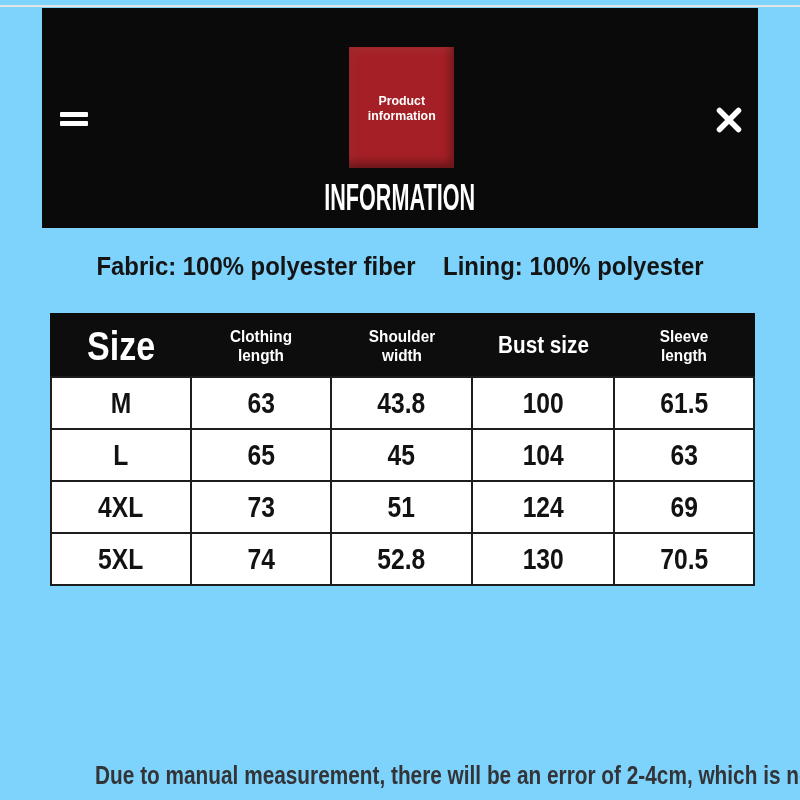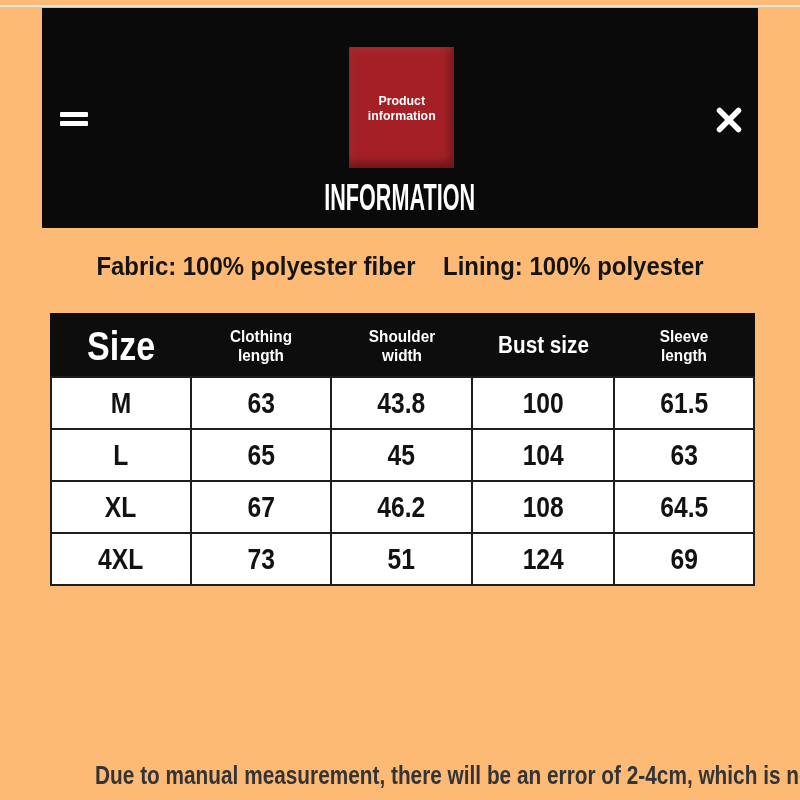--- a/index.html
+++ b/index.html
@@ -1,17 +1,17 @@
 <!DOCTYPE html>
 <html style="--banner-bg: #0a0a0a; --badge-red: #a42026; --header-bg: #0d0d0d; --grid: #1d1d1d; --footer-text: #323438;"><head>
 <meta charset="utf-8">
 <style>
   html,body{margin:0;padding:0;background:#fff;}
   .stage{
-    position:relative;width:800px;height:800px;background:#fdba74;overflow:hidden;
+    position:relative;width:800px;height:800px;background:#7dd3fc;overflow:hidden;
     font-family:"Liberation Sans",sans-serif;font-weight:700;
   }
   .cnd{display:inline-block;transform-origin:center center;}
 
   .topline{position:absolute;top:5px;left:0;width:800px;height:2px;background:#e4e4e4;}
 
   
   .banner{position:absolute;left:42px;top:8px;width:716px;height:220px;background:var(--banner-bg,#0a0a0a);}
   .menu{position:absolute;left:18px;top:104px;width:28px;cursor:pointer;}
   .menu i{display:block;height:5px;background:#fff;margin-bottom:4px;border-radius:1px;}
@@ -108,32 +108,32 @@
         <td><span class="cnd">61.5</span></td>
       </tr>
       <tr>
         <td><span class="cnd">L</span></td>
         <td><span class="cnd">65</span></td>
         <td><span class="cnd">45</span></td>
         <td><span class="cnd">104</span></td>
         <td><span class="cnd">63</span></td>
       </tr>
       <tr>
-        <td><span class="cnd">XL</span></td>
-        <td><span class="cnd">67</span></td>
-        <td><span class="cnd">46.2</span></td>
-        <td><span class="cnd">108</span></td>
-        <td><span class="cnd">64.5</span></td>
-      </tr>
-      <tr>
         <td><span class="cnd">4XL</span></td>
         <td><span class="cnd">73</span></td>
         <td><span class="cnd">51</span></td>
         <td><span class="cnd">124</span></td>
         <td><span class="cnd">69</span></td>
+      </tr>
+      <tr>
+        <td><span class="cnd">5XL</span></td>
+        <td><span class="cnd">74</span></td>
+        <td><span class="cnd">52.8</span></td>
+        <td><span class="cnd">130</span></td>
+        <td><span class="cnd">70.5</span></td>
       </tr>
     </tbody>
   </table>
 
   <div class="footer">
     <span class="cnd">Due to manual measurement, there will be an error of 2-4cm, which is normal</span>
   </div>
 </div>
 
 </body></html>

